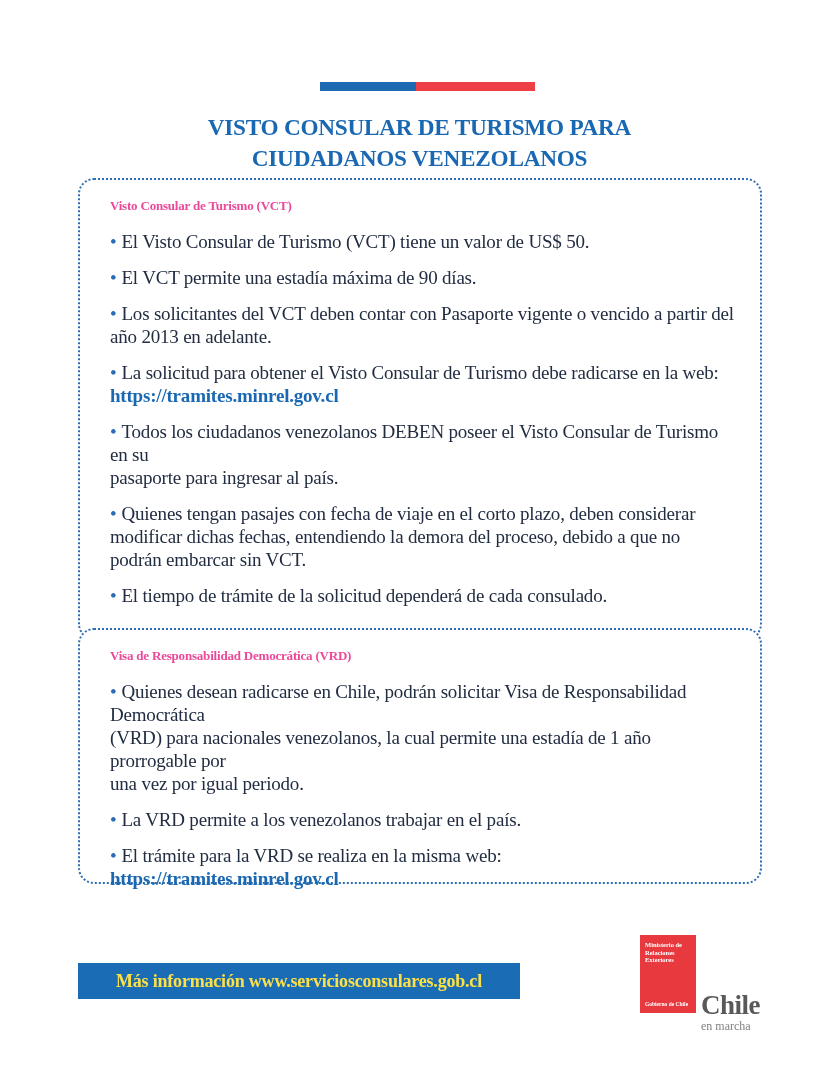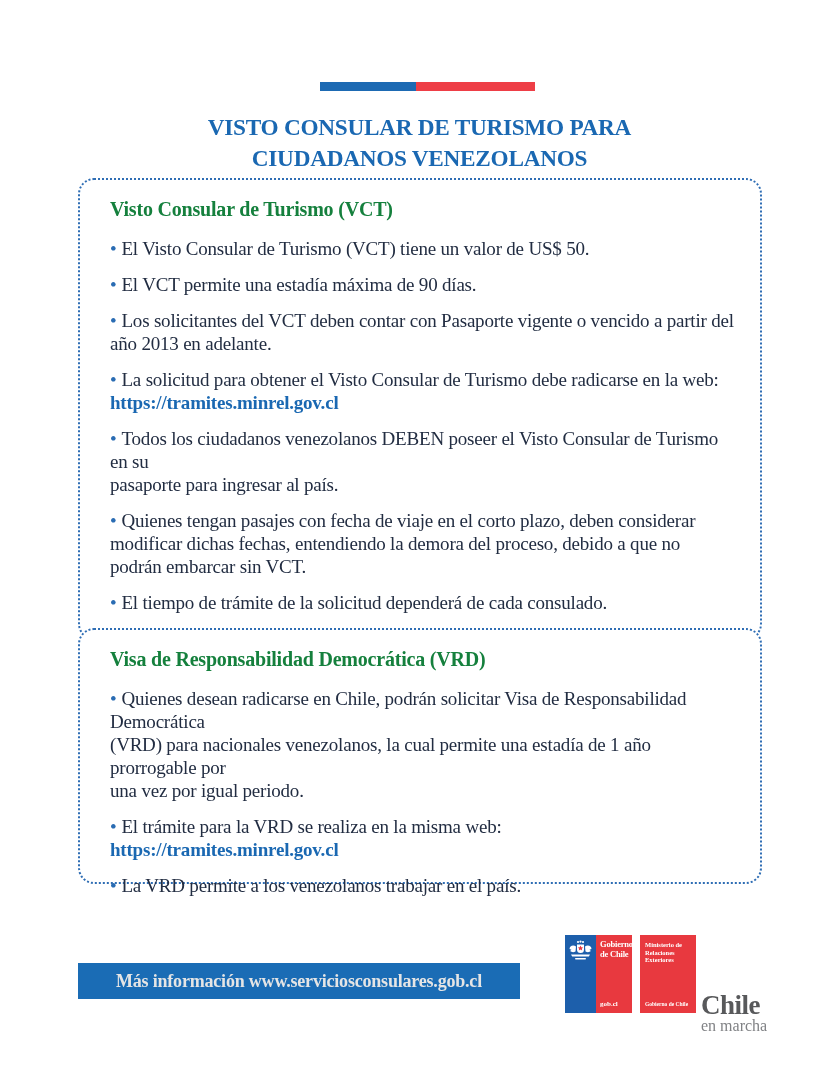--- a/index.html
+++ b/index.html
@@ -30,34 +30,34 @@
     border:2px dotted #2e6db4;border-radius:16px;
     box-sizing:border-box;
     padding:18px 26px 10px 30px;
     background:#ffffff;
   }
   #vct-box{top:178px;height:462px;}
   #vrd-box{top:628px;height:256px;}
 
   .box-heading{
     margin:0 0 16px 0;
-    color:#15803d;font-weight:bold;font-size:20px;letter-spacing:-0.2px;
+    color:#ec4899;font-weight:bold;font-size:13px;letter-spacing:-0.2px;
   }
   .bullet{
     margin:0 0 13px 0;
     color:#222d42;font-size:19px;line-height:23px;letter-spacing:-0.2px;
   }
   .bullet .dot{color:#2a6cb3;margin-right:5px;}
   .bullet .bt{white-space:pre-line;}
   .bullet .lk{color:#1a68b2;font-weight:bold;text-decoration:none;cursor:pointer;}
 
   
   #banner{
     position:absolute;left:78px;top:963px;width:442px;height:36px;
-    background:#1a6cb5;color:#e5e5e5;
+    background:#1a6cb5;color:#fde047;
     display:flex;align-items:center;justify-content:center;
     font-weight:bold;font-size:18px;letter-spacing:-0.2px;
   }
 
   
   #gob-logo{position:absolute;left:565px;top:935px;width:67px;height:78px;display:flex;}
   #gob-logo .col-blue{width:31px;background:#1d5fab;position:relative;}
   #gob-logo .col-blue svg{position:absolute;left:3px;top:5px;}
   #gob-logo .col-red{width:36px;background:#e8393f;position:relative;}
   #gob-logo .gob-name{
@@ -73,21 +73,21 @@
   }
   #min-logo .min-name{
     position:absolute;left:5px;top:6px;color:#fff;font-weight:bold;
     font-size:6.5px;line-height:7.5px;white-space:pre-line;
   }
   #min-logo .min-caption{
     position:absolute;left:5px;bottom:6px;color:#fff;font-weight:bold;font-size:5.5px;
   }
   #chile-marcha{position:absolute;left:701px;top:952px;color:#58595b;}
   #chile-marcha .cm-title{font-weight:bold;font-size:27px;line-height:27px;letter-spacing:-0.5px;margin-top:40px;}
-  #chile-marcha .cm-sub{font-size:16px;line-height:12px;color:#808285;margin-top:1px;}
+  #chile-marcha .cm-sub{font-size:12px;line-height:12px;color:#808285;margin-top:1px;}
 </style>
 </head>
 <body>
 
 <div id="page">
 
   <div id="flagbar">
     <span class="fb-blue"></span>
     <span class="fb-red"></span>
   </div>
@@ -113,50 +113,28 @@
 podrán embarcar sin VCT.</span></p>
     <p class="bullet"><span class="dot">•</span><span class="bt">El tiempo de trámite de la solicitud dependerá de cada consulado.</span></p>
   </div>
 
   <div id="vrd-box" class="dotted-box">
     <h2 class="box-heading">Visa de Responsabilidad Democrática (VRD)</h2>
 
     <p class="bullet"><span class="dot">•</span><span class="bt">Quienes desean radicarse en Chile, podrán solicitar Visa de Responsabilidad Democrática
 (VRD) para nacionales venezolanos, la cual permite una estadía de 1 año prorrogable por
 una vez por igual periodo.</span></p>
+    <p class="bullet"><span class="dot">•</span><span class="bt">La VRD permite a los venezolanos trabajar en el país.</span></p>
     <p class="bullet"><span class="dot">•</span><span class="bt">El trámite para la VRD se realiza en la misma web: </span><a class="lk">https://tramites.minrel.gov.cl</a></p>
-    <p class="bullet"><span class="dot">•</span><span class="bt">La VRD permite a los venezolanos trabajar en el país.</span></p>
   </div>
 
   <div id="banner">
     <span>Más información www.serviciosconsulares.gob.cl</span>
   </div>
 
-  <div id="gob-logo">
-    <div class="col-blue">
-      <svg width="25" height="21" viewBox="0 0 25 21">
-        <g fill="#ffffff">
-          <circle cx="10" cy="2" r="1.1"></circle>
-            <circle cx="12.5" cy="1.6" r="1.1"></circle>
-            <circle cx="15" cy="2" r="1.1"></circle>
-          <path d="M9 4.5 h7 v5 a3.5 3.5 0 0 1 -3.5 3.5 a3.5 3.5 0 0 1 -3.5 -3.5 Z"></path>
-          <path d="M2 7 q3 -2.5 6 -0.5 l-0.5 5 q-3 1.5 -5.5 -0.5 l1.5 -1.2 l-2 -0.8 Z"></path>
-          <path d="M23 7 q-3 -2.5 -6 -0.5 l0.5 5 q3 1.5 5.5 -0.5 l-1.5 -1.2 l2 -0.8 Z"></path>
-          <path d="M3 14.5 h19 l-1.2 2 h-16.6 Z"></path>
-          <rect x="7" y="18" width="11" height="1.6" rx="0.8"></rect>
-        </g>
-        <path d="M12.5 5.6 l0.8 1.7 1.8 0.2 -1.3 1.2 0.35 1.8 -1.65 -0.9 -1.65 0.9 0.35 -1.8 -1.3 -1.2 1.8 -0.2 Z" fill="#e8393f"></path>
-      </svg>
-    </div>
-    <div class="col-red">
-      <span class="gob-name">Gobierno
-de Chile</span>
-      <span class="gob-domain">gob.cl</span>
-    </div>
-  </div>
 
   <div id="min-logo">
     <span class="min-name">Ministerio de
 Relaciones
 Exteriores</span>
     <span class="min-caption">Gobierno de Chile</span>
   </div>
 
   <div id="chile-marcha">
     <div class="cm-title">Chile</div>

